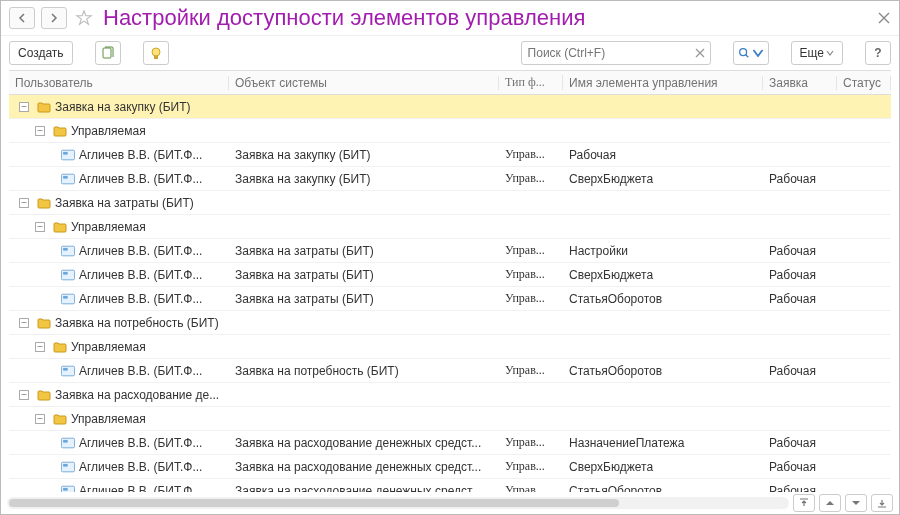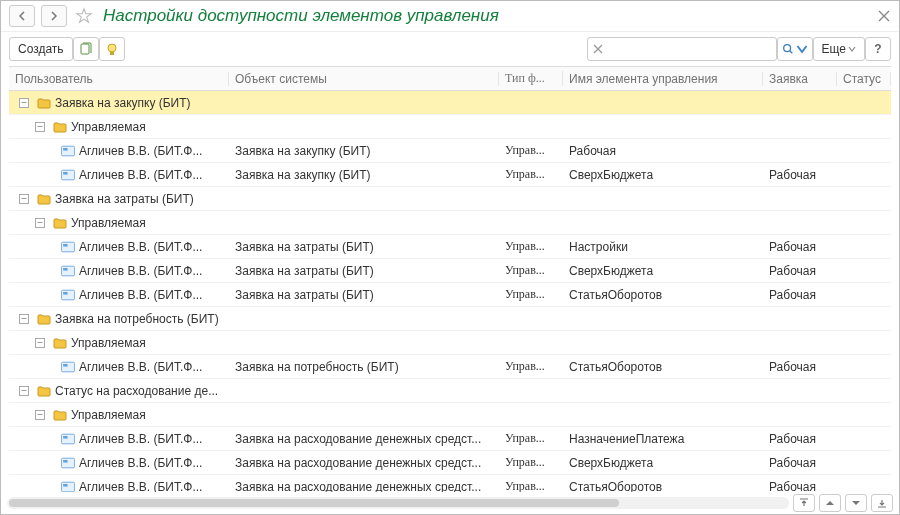--- a/index.html
+++ b/index.html
@@ -9,25 +9,25 @@
   }
   .titlebar {
     display:flex; align-items:center; padding:4px 8px; gap:6px; border-bottom:1px solid #eee;
   }
   .nav-btn {
     width:26px; height:22px; border:1px solid #ccc; border-radius:3px; background:#fafafa;
     display:flex; align-items:center; justify-content:center; cursor:pointer;
   }
   .nav-btn svg { width:10px; height:10px; stroke:#777; }
   .star-icon { width:18px; height:18px; margin:0 4px 0 2px; fill:none; stroke:#bbb; }
-  .title { font-size:17px; flex:1; color:#15803d;font-style:italic; }
+  .title { font-size:22px; flex:1; color:#a21caf; }
   .close-x { width:14px; height:14px; cursor:pointer; stroke:#888; }
 
   .toolbar {
-    display:flex; align-items:center; padding:5px 8px; gap:0;
+    display:flex; align-items:center; padding:5px 8px; gap:22px;
   }
   .btn {
     height:24px; border:1px solid #ccc; border-radius:3px; background:#fff;
     display:flex; align-items:center; justify-content:center; padding:0 8px; cursor:pointer;
   }
   .btn-icon { width:26px; padding:0; }
   .toolbar-spacer { flex:1; }
   .search-wrap {
     width:190px; height:24px; border:1px solid #ccc; border-radius:3px; display:flex; align-items:center;
     padding:0 4px; color:#999;
@@ -127,20 +127,21 @@
       </svg>
     </div>
     <div class="btn btn-icon">
       <svg width="14" height="14" viewBox="0 0 14 14" class="bulb">
         <circle cx="7" cy="6" r="4" stroke-width="1"></circle>
         <rect x="5.5" y="10" width="3" height="2.5" fill="#caa62f"></rect>
       </svg>
     </div>
     <div class="toolbar-spacer"></div>
     <div class="search-wrap">
+      <input placeholder="Поиск (Ctrl+F)" style="">
       <svg class="search-clear" viewBox="0 0 12 12">
         <path d="M2 2 L10 10 M10 2 L2 10" stroke-width="1.3"></path>
       </svg>
     </div>
     <div class="btn btn-icon loupe-btn" style="width:36px;">
       <svg viewBox="0 0 14 14">
         <circle cx="6" cy="6" r="4" fill="none" stroke-width="1.5"></circle>
         <path d="M9 9 L12 12" stroke-width="1.5"></path>
       </svg>
       <svg class="chev" viewBox="0 0 8 8">
@@ -359,21 +360,21 @@
           <div class="cell c-status">Рабочая</div>
           <div class="cell c-last"></div>
         </div>
         <div class="row">
           <div class="cell c-user">
             <div class="user-cell ind0">
               <span class="exp">–</span>
               <svg class="folder-icon yellow" viewBox="0 0 14 12">
                 <path d="M1 3 a1 1 0 0 1 1-1 h3 l1 1 h6 a1 1 0 0 1 1 1 v6 a1 1 0 0 1 -1 1 H2 a1 1 0 0 1 -1 -1 Z"></path>
               </svg>
-              <span>Статус на расходование де...</span>
+              <span>Заявка на расходование де...</span>
             </div>
           </div>
           <div class="cell c-obj"></div>
           <div class="cell c-type"></div>
           <div class="cell c-elem"></div>
           <div class="cell c-status"></div>
           <div class="cell c-last"></div>
         </div>
         <div class="row">
           <div class="cell c-user">

